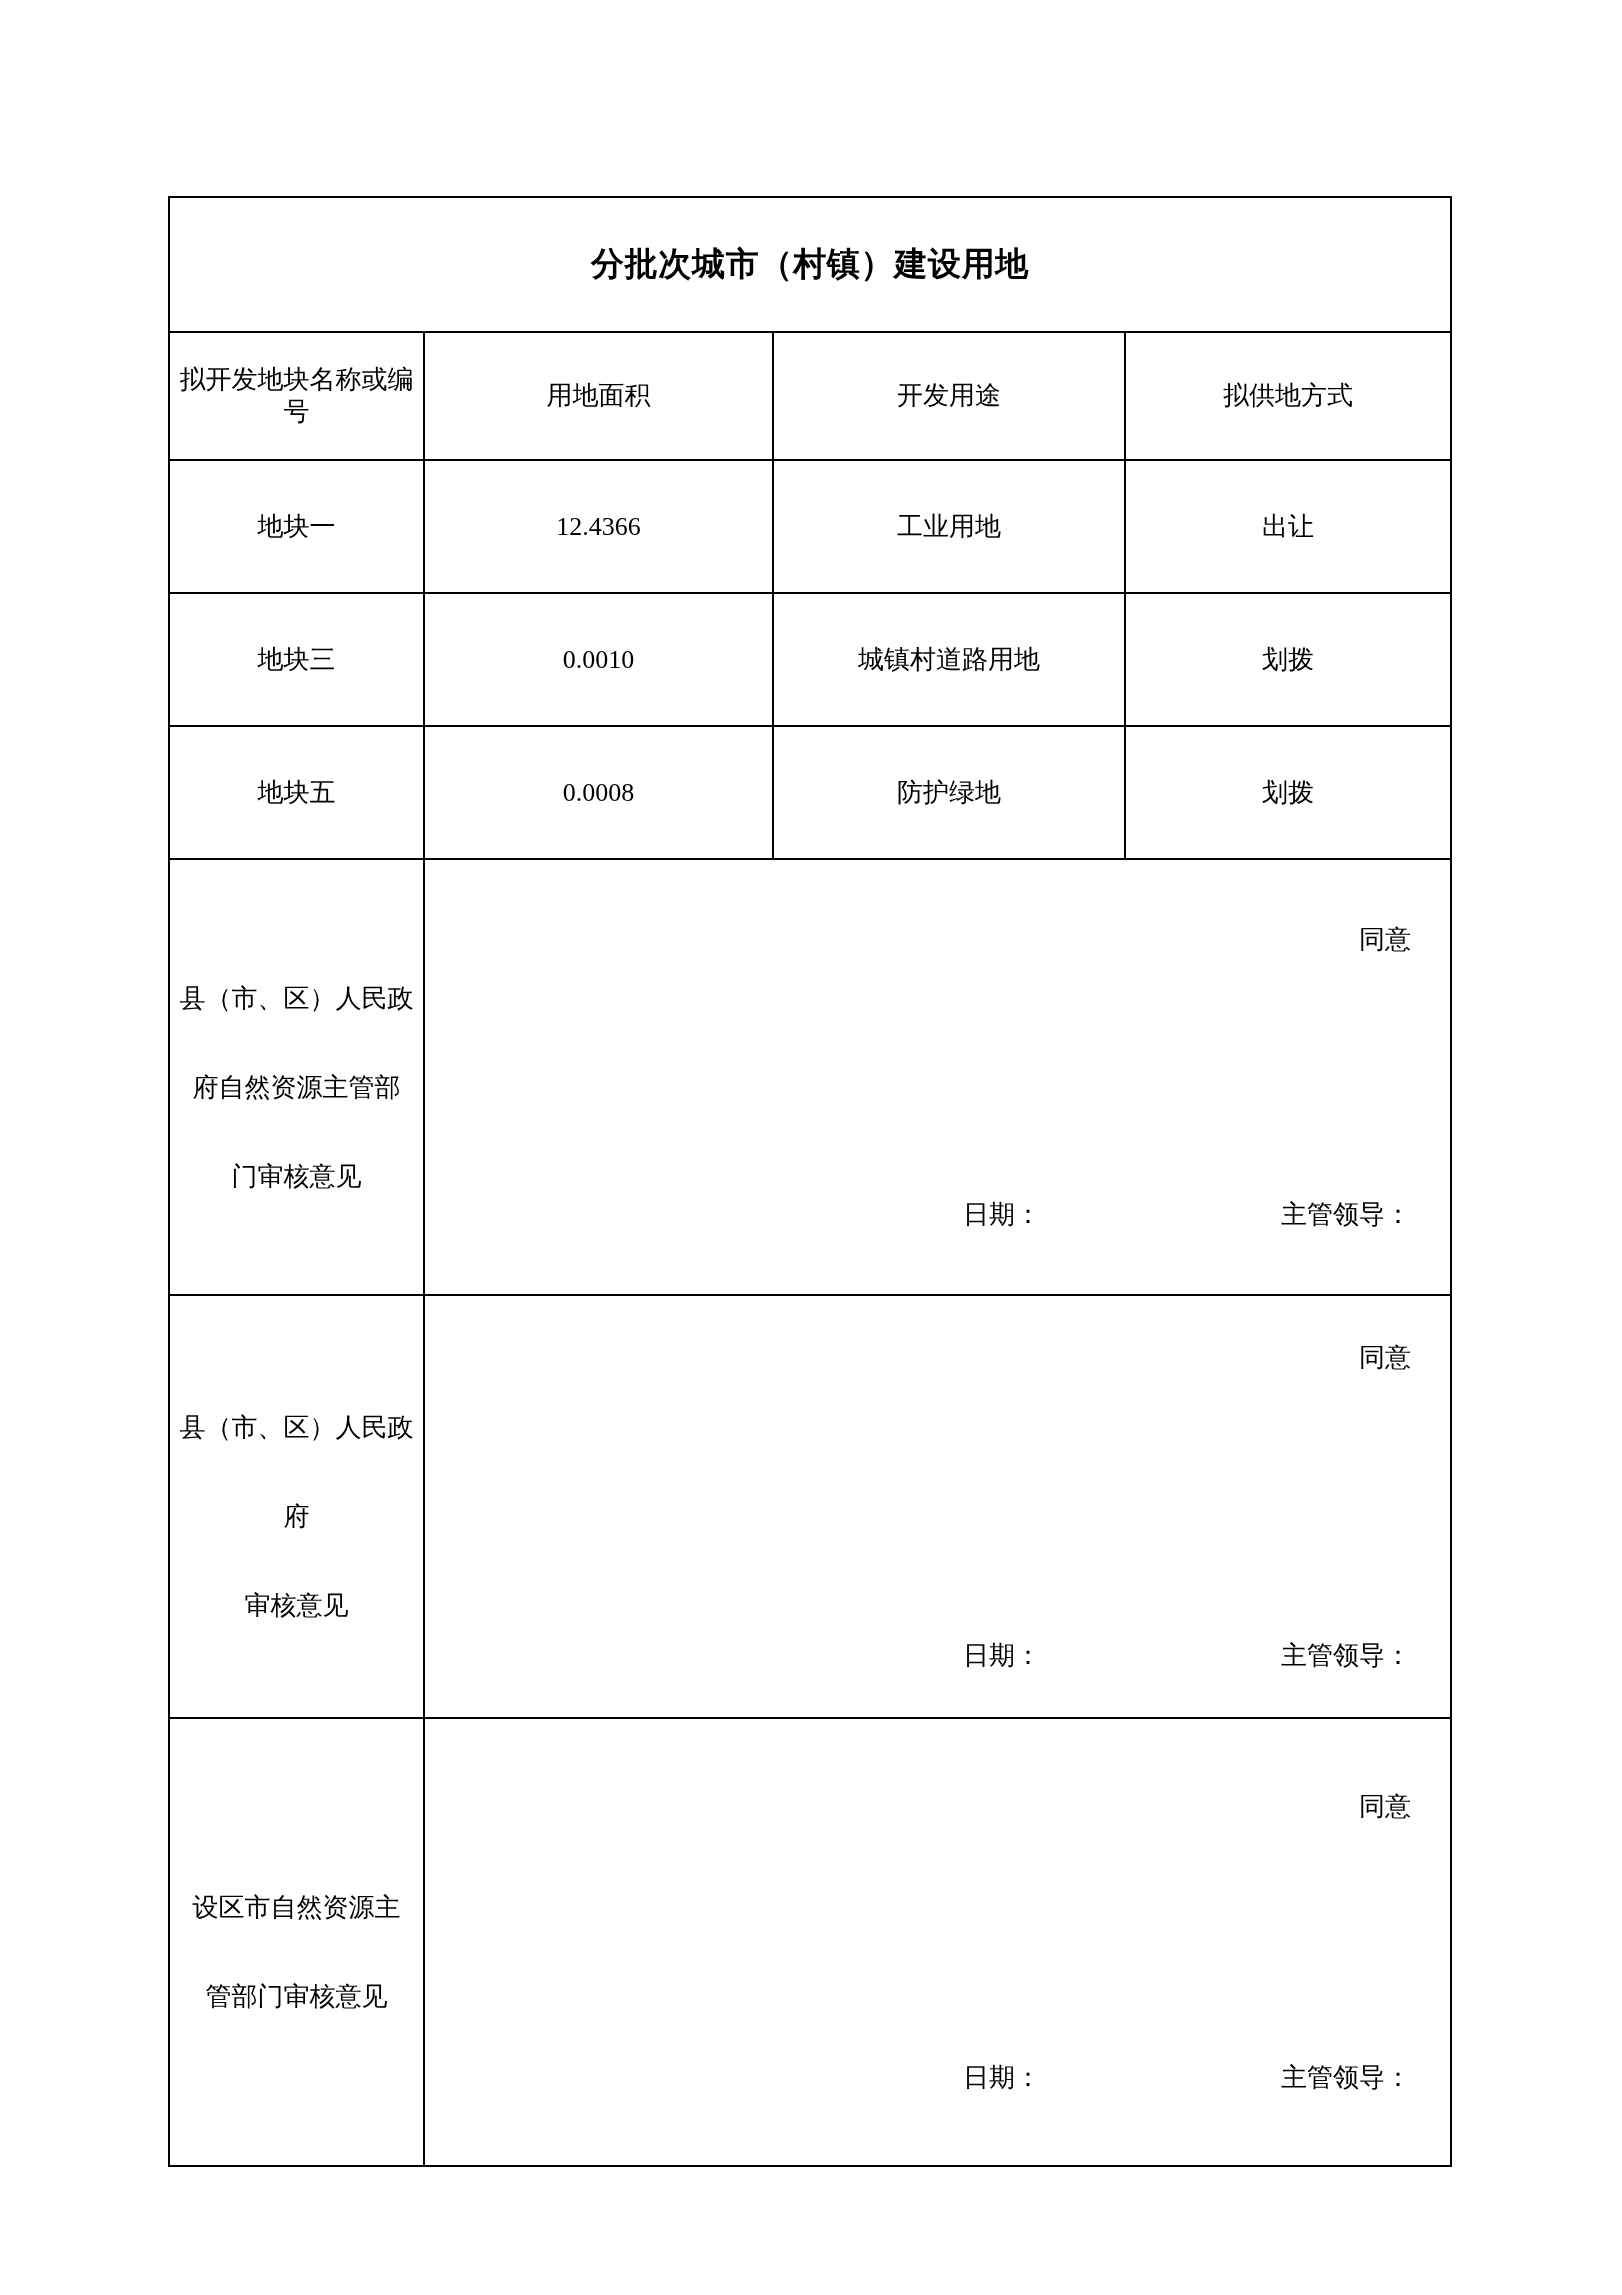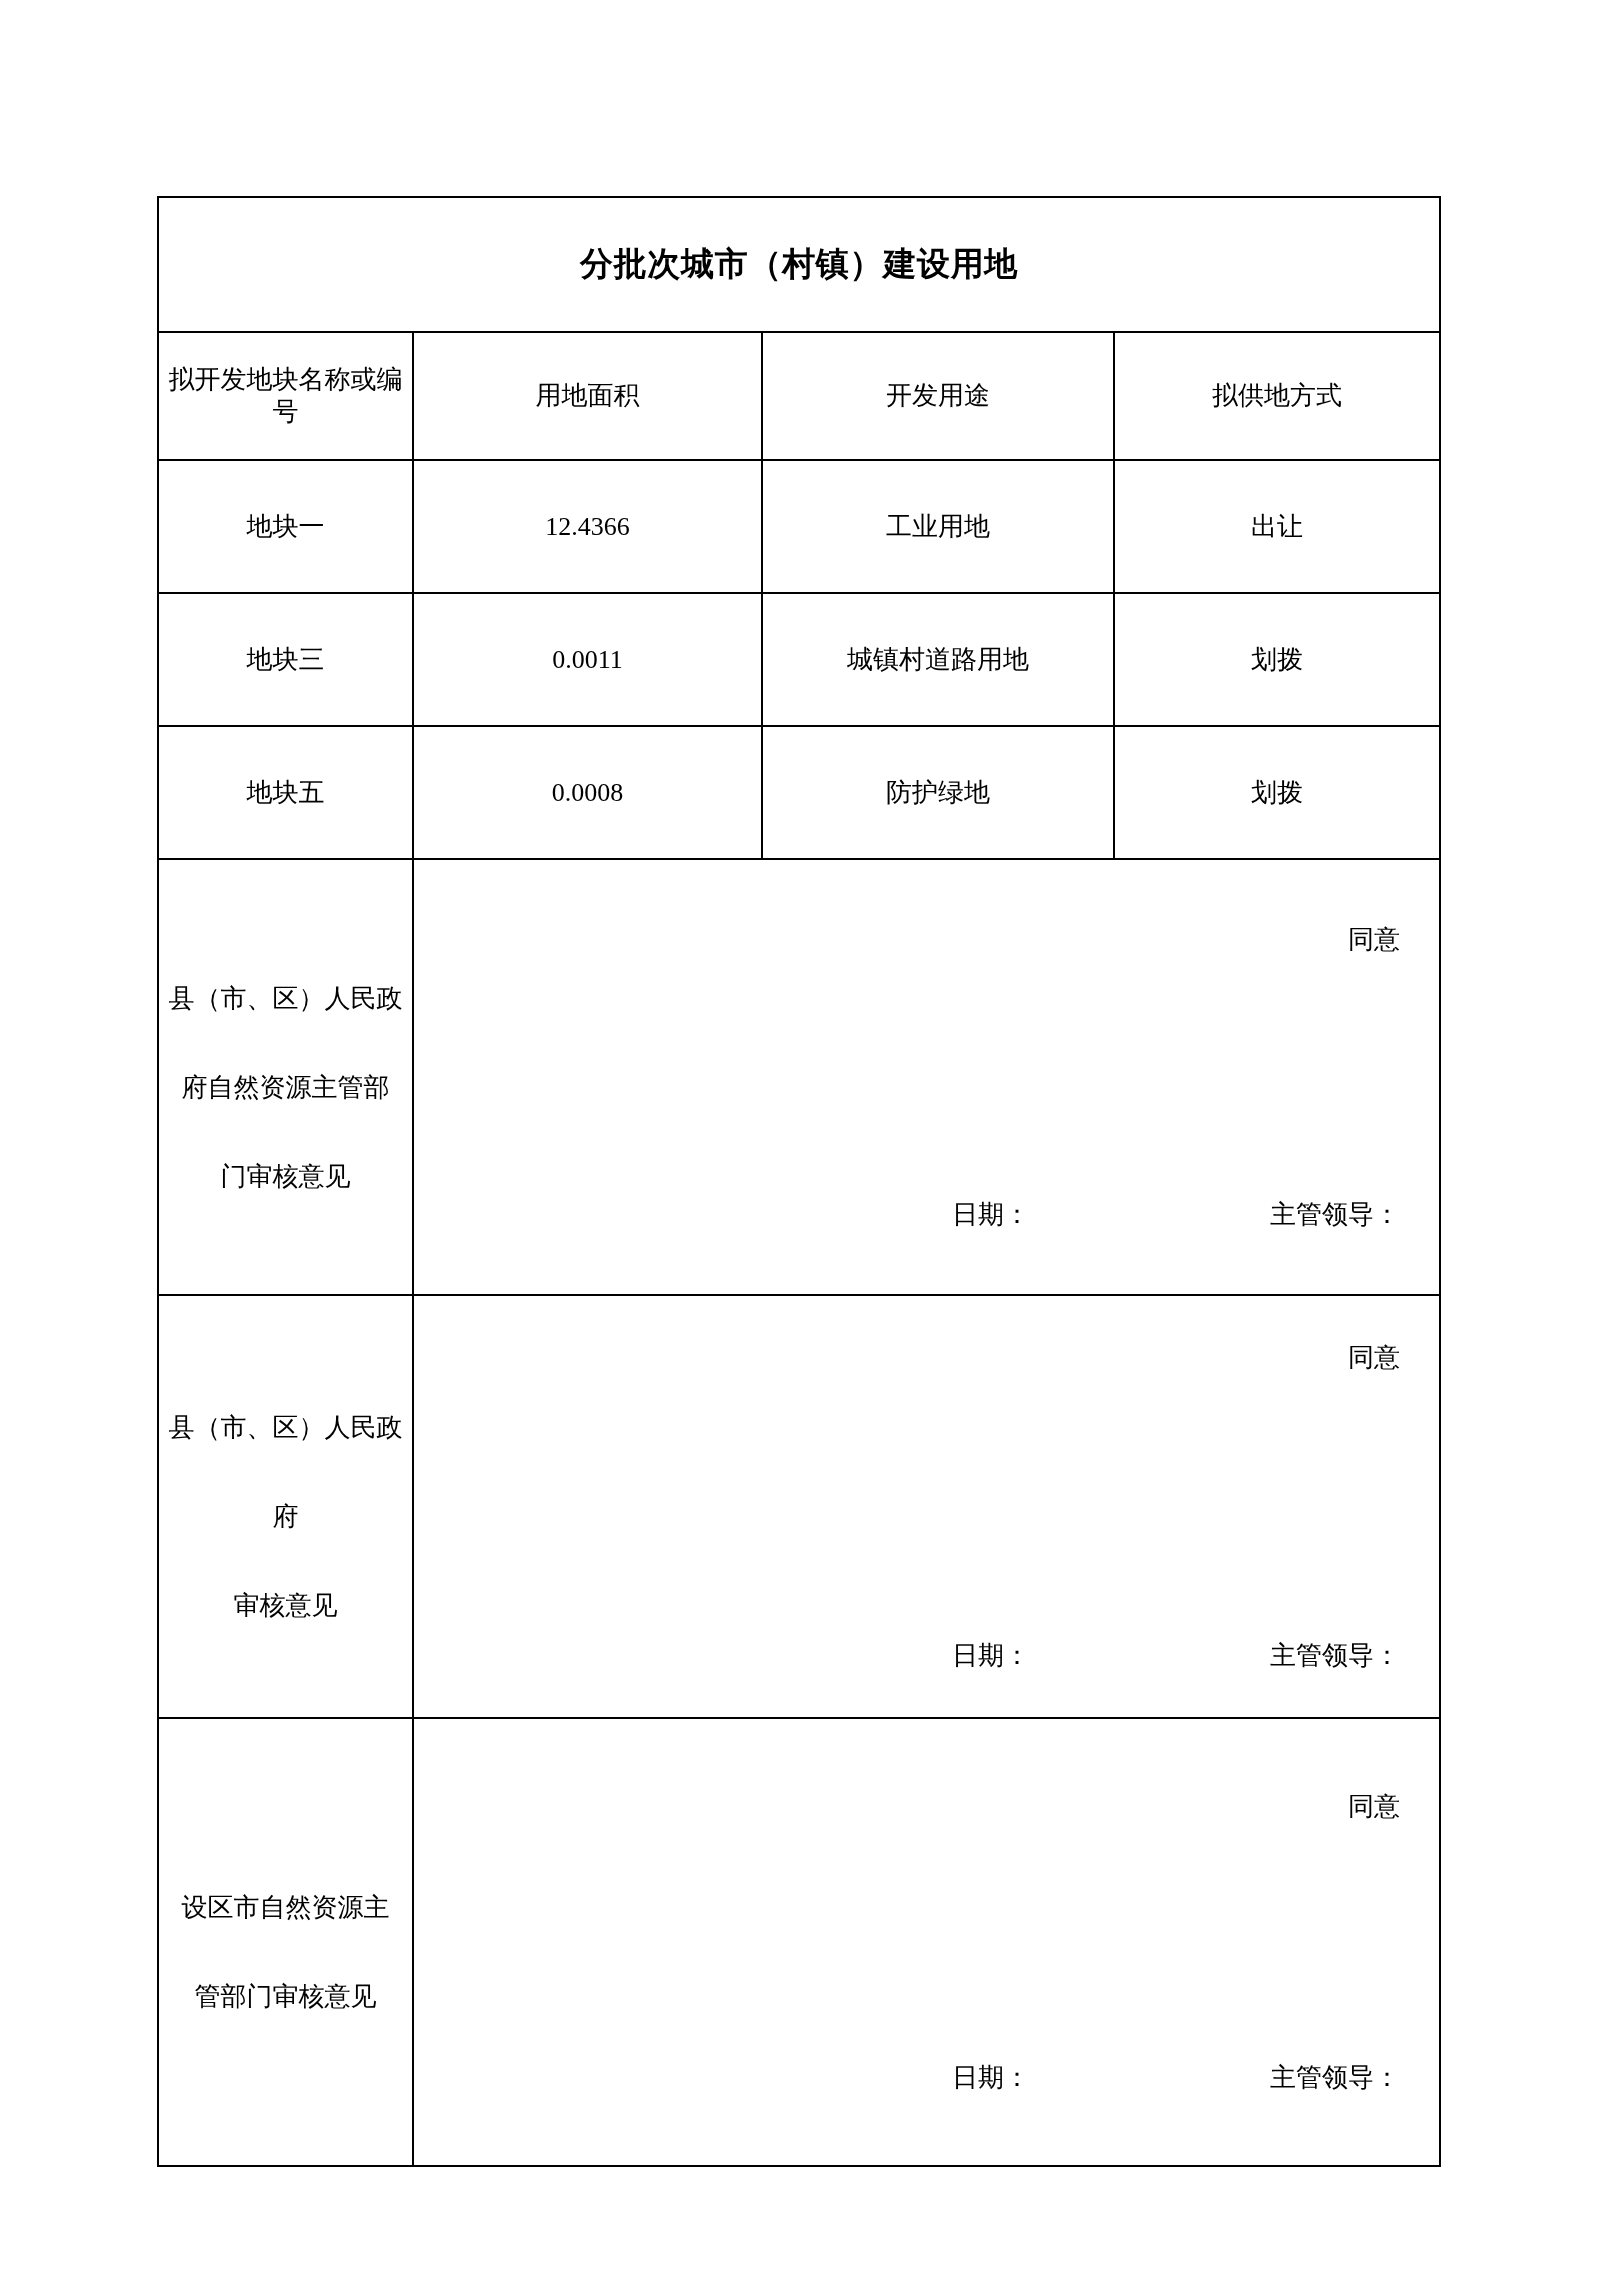--- a/index.html
+++ b/index.html
@@ -10,21 +10,21 @@
   .page {
     position: relative;
     width: 1623px;
     height: 2295px;
     background: #ffffff;
     font-family: "Liberation Serif", "DejaVu Serif", serif;
     color: #000000;
   }
   table.form-table {
     position: absolute;
-    left: 157px;
+    left: 168px;
     top: 196px;
     width: 1283px;
     border-collapse: collapse;
     table-layout: fixed;
     border-radius: 29px;
   }
   td {
     border-left: 2px solid #000000;
     border-right: 2px solid #000000;
     border-top: 2.6px solid #000000;
@@ -105,21 +105,21 @@
     </tr>
 
     <tr class="data-row">
       <td>地块一</td>
       <td>12.4366</td>
       <td>工业用地</td>
       <td>出让</td>
     </tr>
     <tr class="data-row">
       <td>地块三</td>
-      <td>0.0011</td>
+      <td>0.0010</td>
       <td>城镇村道路用地</td>
       <td>划拨</td>
     </tr>
     <tr class="data-row">
       <td>地块五</td>
       <td>0.0008</td>
       <td>防护绿地</td>
       <td>划拨</td>
     </tr>
 

